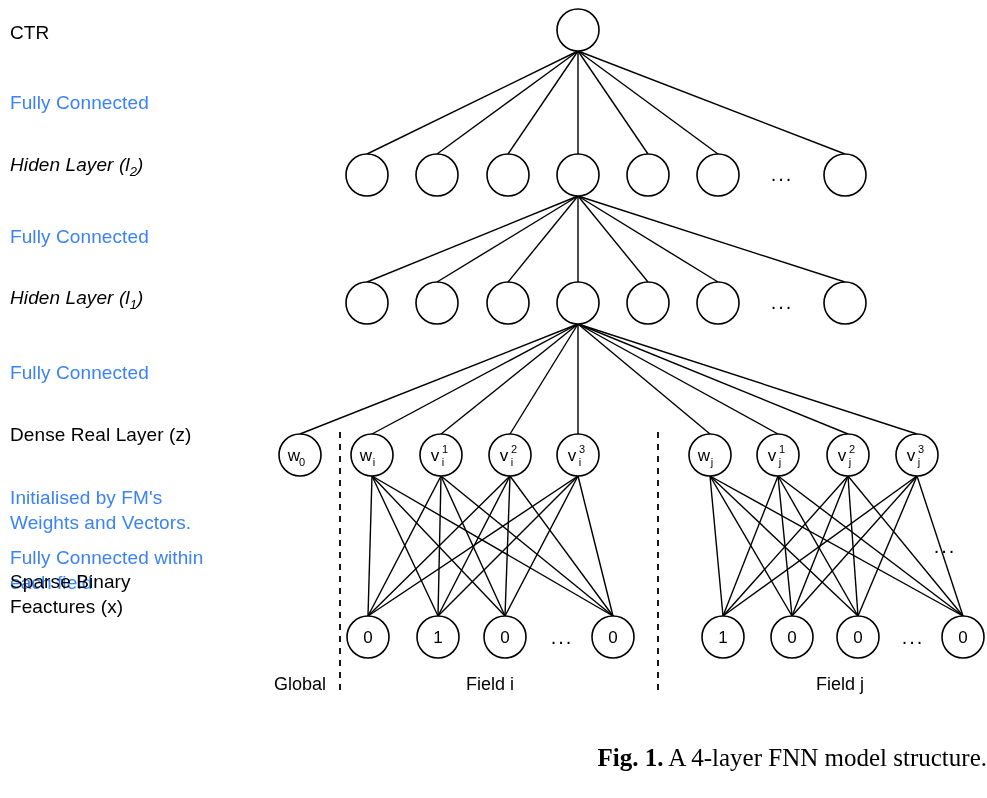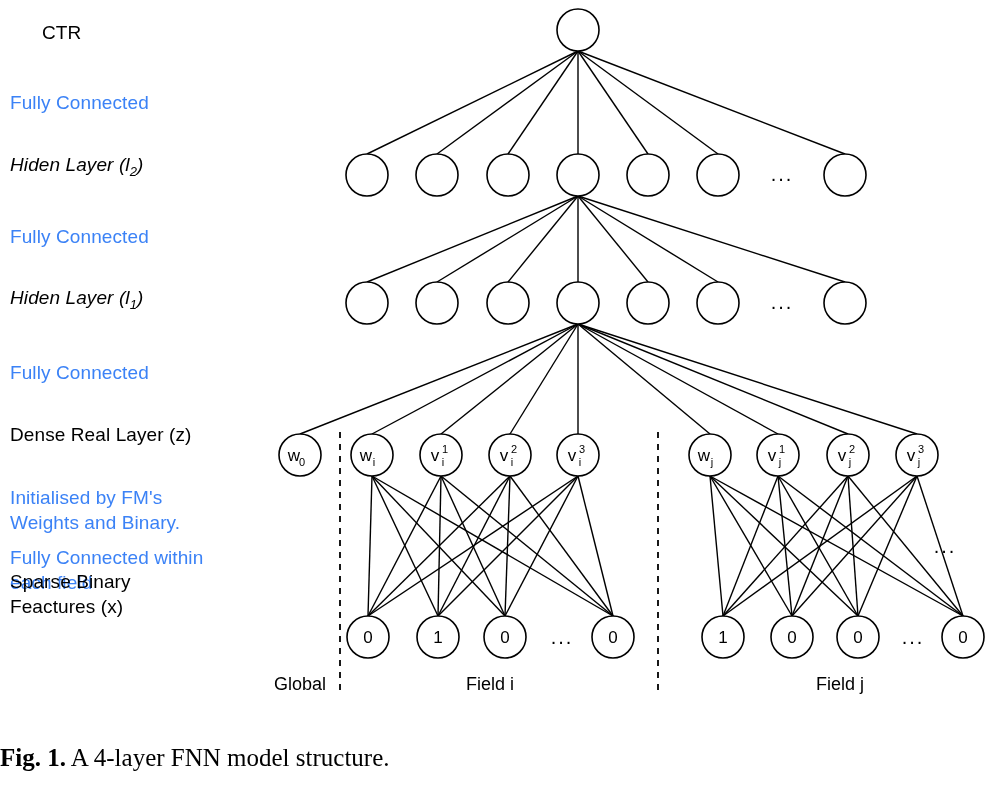--- a/index.html
+++ b/index.html
@@ -62,21 +62,21 @@
     font-family: "Liberation Sans", sans-serif;
     font-size: 20px;
     fill: #000000;
     letter-spacing: 2px;
   }
   .caption {
     position: absolute;
     left: 0;
     top: 744px;
     width: 987px;
-    text-align: left;
+    text-align: right;
     font-family: "Liberation Serif", serif;
     font-size: 25px;
     color: #000000;
   }
   .caption .caption-lead {
     font-weight: bold;
   }
   circle.node {
     fill: #ffffff;
     stroke: #000000;
@@ -240,29 +240,29 @@
         <text x="913" y="644" class="ellipsis-text" text-anchor="middle">...</text>
       </g>
     <g id="field-labels-group">
         <text x="300" y="690" class="field-label" text-anchor="middle">Global</text>
         <text x="490" y="690" class="field-label" text-anchor="middle">Field i</text>
         <text x="840" y="690" class="field-label" text-anchor="middle">Field j</text>
       </g>
   </svg>
 
   <div id="labels-layer">
-      <div class="layer-label" style="left: 10px; top: 20px; margin-left: 32px;">CTR</div>
+      <div class="layer-label" style="left: 10px; top: 20px;">CTR</div>
       <div class="layer-label annotation" style="left: 10px; top: 90px;">Fully Connected</div>
       <div class="layer-label" style="left: 10px; top: 152px; font-style: italic;">Hiden Layer (l<sub style="font-size: 13px;">2</sub>)</div>
       <div class="layer-label annotation" style="left: 10px; top: 224px;">Fully Connected</div>
       <div class="layer-label" style="left: 10px; top: 285px; font-style: italic;">Hiden Layer (l<sub style="font-size: 13px;">1</sub>)</div>
       <div class="layer-label annotation" style="left: 10px; top: 360px;">Fully Connected</div>
       <div class="layer-label" style="left: 10px; top: 422px;">Dense Real Layer (z)</div>
       <div class="layer-label annotation" style="left: 10px; top: 485px;">Initialised by FM's
-Weights and Binary.</div>
+Weights and Vectors.</div>
       <div class="layer-label annotation" style="left: 10px; top: 545px;">Fully Connected within
 each field</div>
       <div class="layer-label" style="left: 10px; top: 569px;">Sparse Binary
 Feactures (x)</div>
     </div>
 
   <div class="caption">
     <span class="caption-lead">Fig. 1.</span>
     <span>A 4-layer FNN model structure.</span>
   </div>

